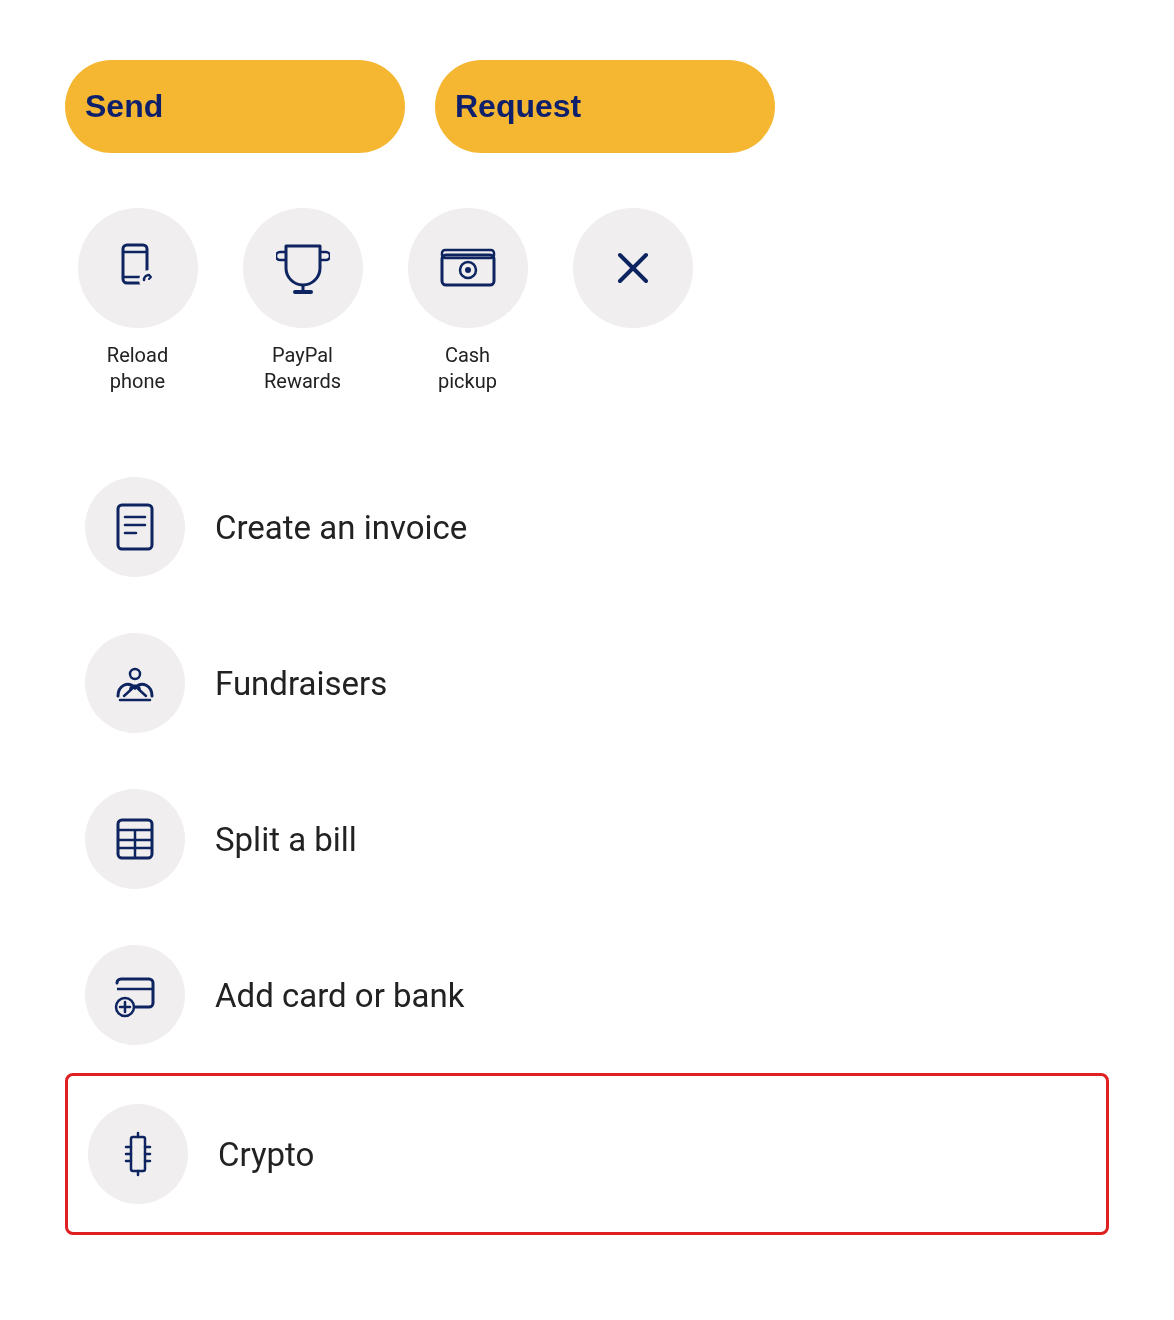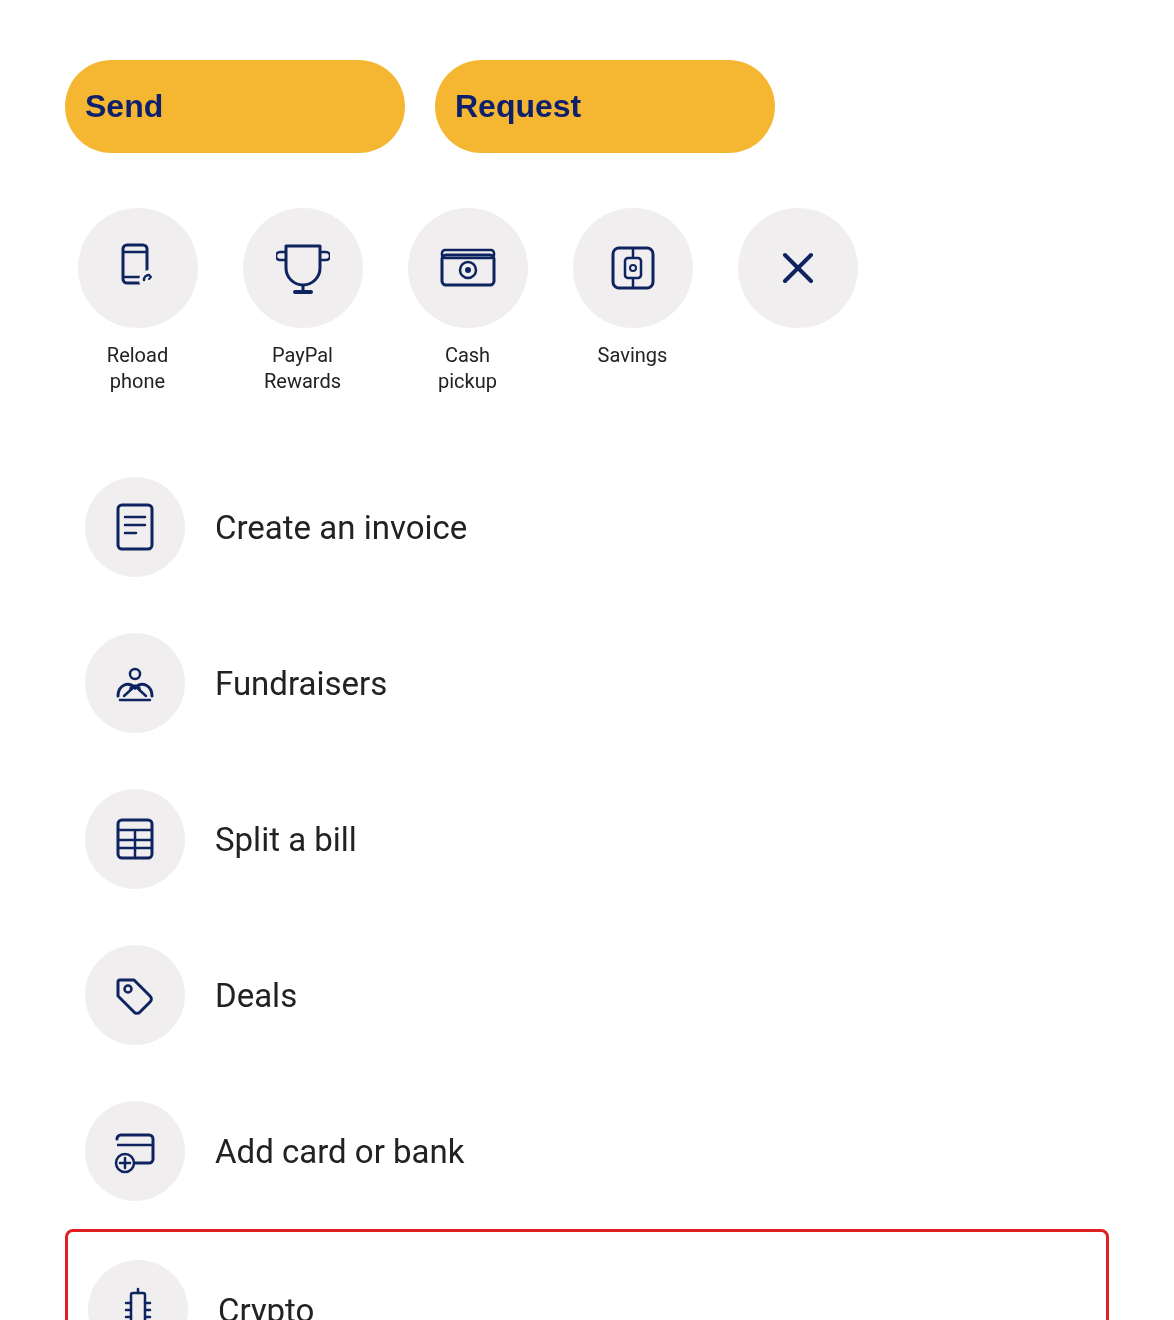--- a/index.html
+++ b/index.html
@@ -165,32 +165,20 @@
         <svg width="58" height="46" viewBox="0 0 58 46" fill="none" xmlns="http://www.w3.org/2000/svg">
           <rect x="3" y="10" width="52" height="30" rx="4" stroke="#0e2460" stroke-width="3" fill="none"></rect>
           <circle cx="29" cy="25" r="8" stroke="#0e2460" stroke-width="2.5" fill="none"></circle>
           <circle cx="29" cy="25" r="3" fill="#0e2460"></circle>
           <rect x="3" y="5" width="52" height="8" rx="3" stroke="#0e2460" stroke-width="2.5" fill="none"></rect>
         </svg>
       </div>
       <span class="quick-action-label">Cash<br>pickup</span>
     </div>
 
-    <div class="quick-action-item">
-      <div class="quick-action-icon-circle">
-        <svg width="52" height="52" viewBox="0 0 52 52" fill="none" xmlns="http://www.w3.org/2000/svg">
-          <rect x="6" y="6" width="40" height="40" rx="6" stroke="#0e2460" stroke-width="3" fill="none"></rect>
-          <rect x="18" y="16" width="16" height="20" rx="3" stroke="#0e2460" stroke-width="2.5" fill="none"></rect>
-          <circle cx="26" cy="26" r="3" stroke="#0e2460" stroke-width="2" fill="none"></circle>
-          <line x1="26" y1="6" x2="26" y2="16" stroke="#0e2460" stroke-width="2.5"></line>
-          <line x1="26" y1="36" x2="26" y2="46" stroke="#0e2460" stroke-width="2.5"></line>
-        </svg>
-      </div>
-      <span class="quick-action-label">Savings</span>
-    </div>
 
     <div class="quick-action-item">
       <div class="quick-action-icon-circle">
         <svg width="46" height="46" viewBox="0 0 46 46" fill="none" xmlns="http://www.w3.org/2000/svg">
           <line x1="10" y1="10" x2="36" y2="36" stroke="#0e2460" stroke-width="4" stroke-linecap="round"></line>
           <line x1="36" y1="10" x2="10" y2="36" stroke="#0e2460" stroke-width="4" stroke-linecap="round"></line>
         </svg>
       </div>
       <span class="quick-action-label"></span>
     </div>
@@ -230,29 +218,20 @@
           <rect x="8" y="6" width="34" height="38" rx="4" stroke="#0e2460" stroke-width="3" fill="none"></rect>
           <line x1="8" y1="16" x2="42" y2="16" stroke="#0e2460" stroke-width="2.5"></line>
           <line x1="8" y1="26" x2="42" y2="26" stroke="#0e2460" stroke-width="2.5"></line>
           <line x1="8" y1="34" x2="42" y2="34" stroke="#0e2460" stroke-width="2.5"></line>
           <line x1="25" y1="16" x2="25" y2="44" stroke="#0e2460" stroke-width="2.5"></line>
         </svg>
       </div>
       <span class="list-item-label">Split a bill</span>
     </div>
 
-    <div class="list-item">
-      <div class="list-item-icon-circle">
-        <svg width="50" height="50" viewBox="0 0 50 50" fill="none" xmlns="http://www.w3.org/2000/svg">
-          <path d="M10 10 h14 L40 26 a4 4 0 0 1 0 6 L30 42 a4 4 0 0 1-6 0 L8 26 V12 a2 2 0 0 1 2-2z" stroke="#0e2460" stroke-width="3" fill="none" stroke-linejoin="round"></path>
-          <circle cx="18" cy="19" r="3.5" stroke="#0e2460" stroke-width="2.5" fill="none"></circle>
-        </svg>
-      </div>
-      <span class="list-item-label">Deals</span>
-    </div>
 
     <div class="list-item">
       <div class="list-item-icon-circle">
         <svg width="52" height="52" viewBox="0 0 52 52" fill="none" xmlns="http://www.w3.org/2000/svg">
           <path d="M8 14 a4 4 0 0 1 4-4 h28 a4 4 0 0 1 4 4 v20 a4 4 0 0 1-4 4 H20" stroke="#0e2460" stroke-width="3" fill="none" stroke-linecap="round"></path>
           <line x1="8" y1="20" x2="44" y2="20" stroke="#0e2460" stroke-width="2.5"></line>
           <circle cx="16" cy="38" r="10" fill="#f0eeee" stroke="#0e2460" stroke-width="0"></circle>
           <circle cx="16" cy="38" r="9" stroke="#0e2460" stroke-width="2.5" fill="none"></circle>
           <line x1="16" y1="33" x2="16" y2="43" stroke="#0e2460" stroke-width="2.5" stroke-linecap="round"></line>
           <line x1="11" y1="38" x2="21" y2="38" stroke="#0e2460" stroke-width="2.5" stroke-linecap="round"></line>

